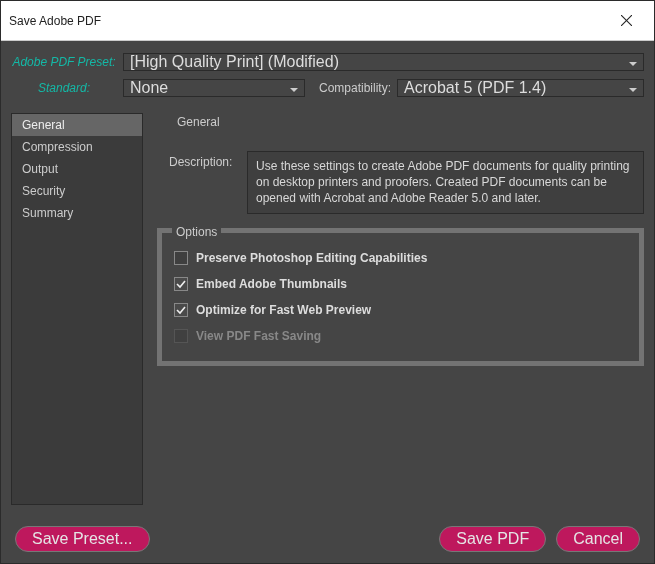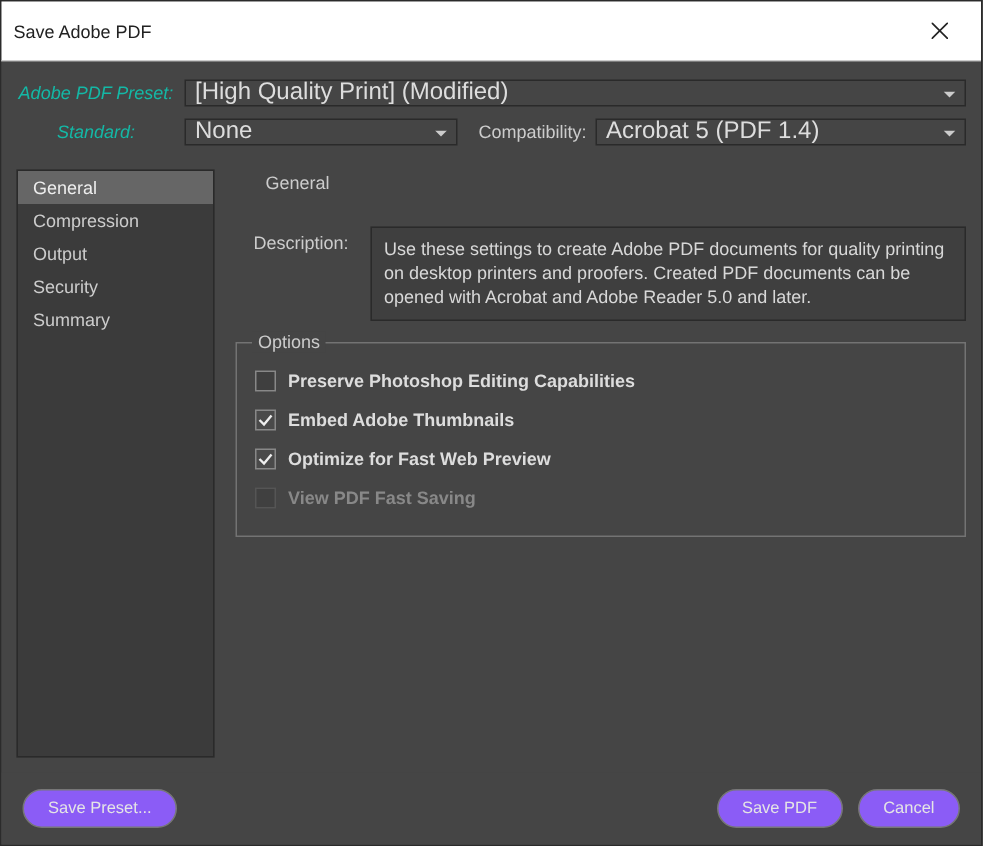--- a/index.html
+++ b/index.html
@@ -81,21 +81,21 @@
     flex:1;
     background: #3f3f3f;
     border: 1px solid #2a2a2a;
     color: #d8d8d8;
     padding: 6px 8px;
     font-size: 12px;
     line-height: 1.35;
     min-height: 58px;
   }
   .options-group {
-    border: 1px solid #737373;
+    border: 5px solid #737373;
     margin: 0 0 0 0;
     padding: 12px 12px 12px 12px;
     position: relative;
     text-align: right;
   }
   .options-legend {
     position: absolute;
     top: -8px; left: 10px;
     background: #454545;
     padding: 0 4px;
@@ -121,24 +121,24 @@
   .chk-lbl { color:#ddd;font-weight:bold; }
   .chk-lbl.disabled { color:#888; }
   .footer {
     height: 48px;
     background: #454545;
     display:flex;
     align-items:center;
     padding: 0 14px;
   }
   .pill-btn {
-    background: #8b5cf6;
+    background: #be185d;
     border: 1px solid #777;
     color: #e5e5e5;
-    font-size: 11px;
+    font-size: 16px;
     height: 26px;
     padding: 0 16px;
     border-radius: 13px;
     cursor:pointer;
     display:flex; align-items:center; justify-content:center;
   }
   .footer .spacer { flex:1; }
   .footer .pill-btn + .pill-btn { margin-left: 10px; }
 </style>
 </head>

